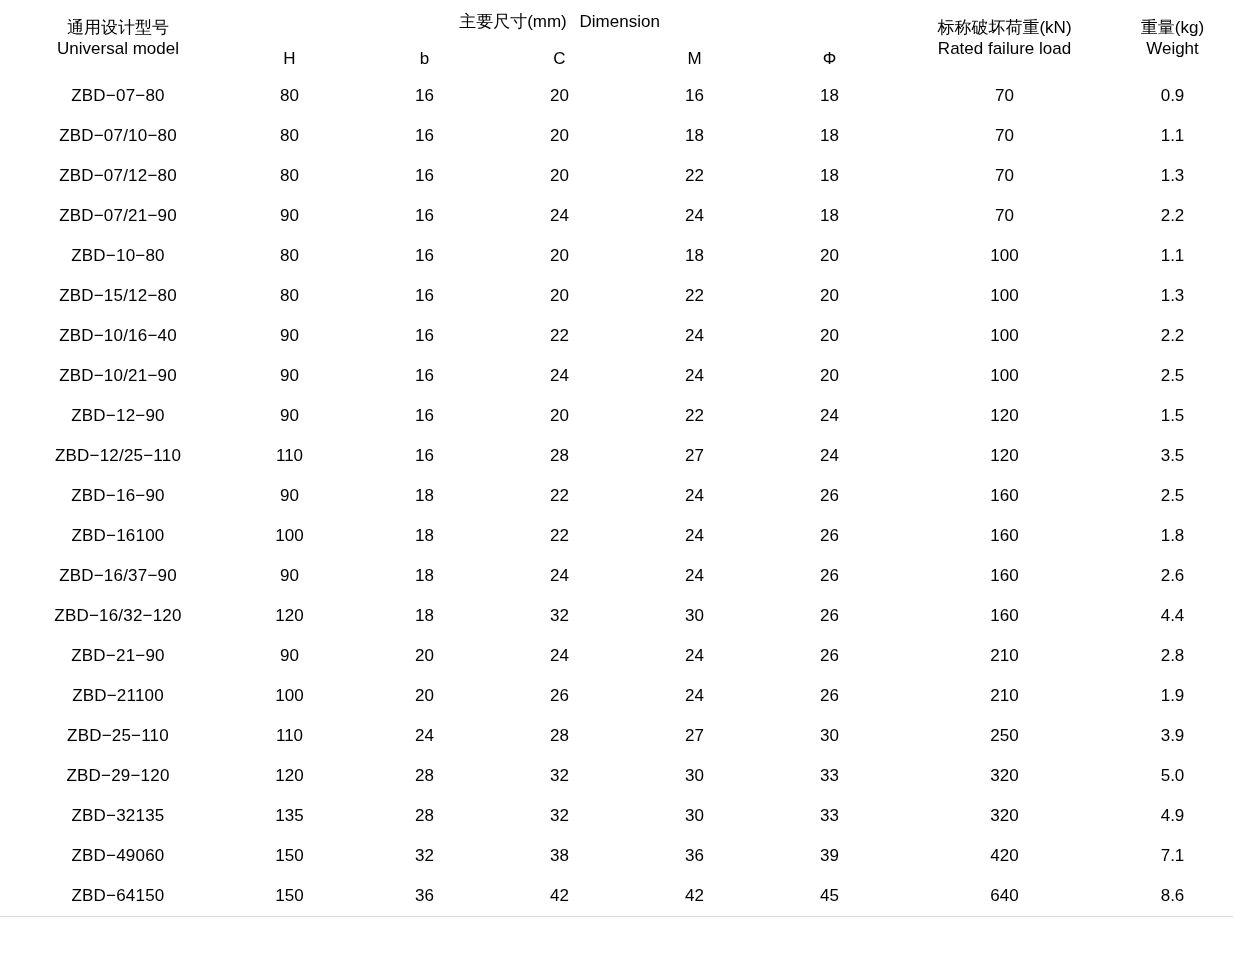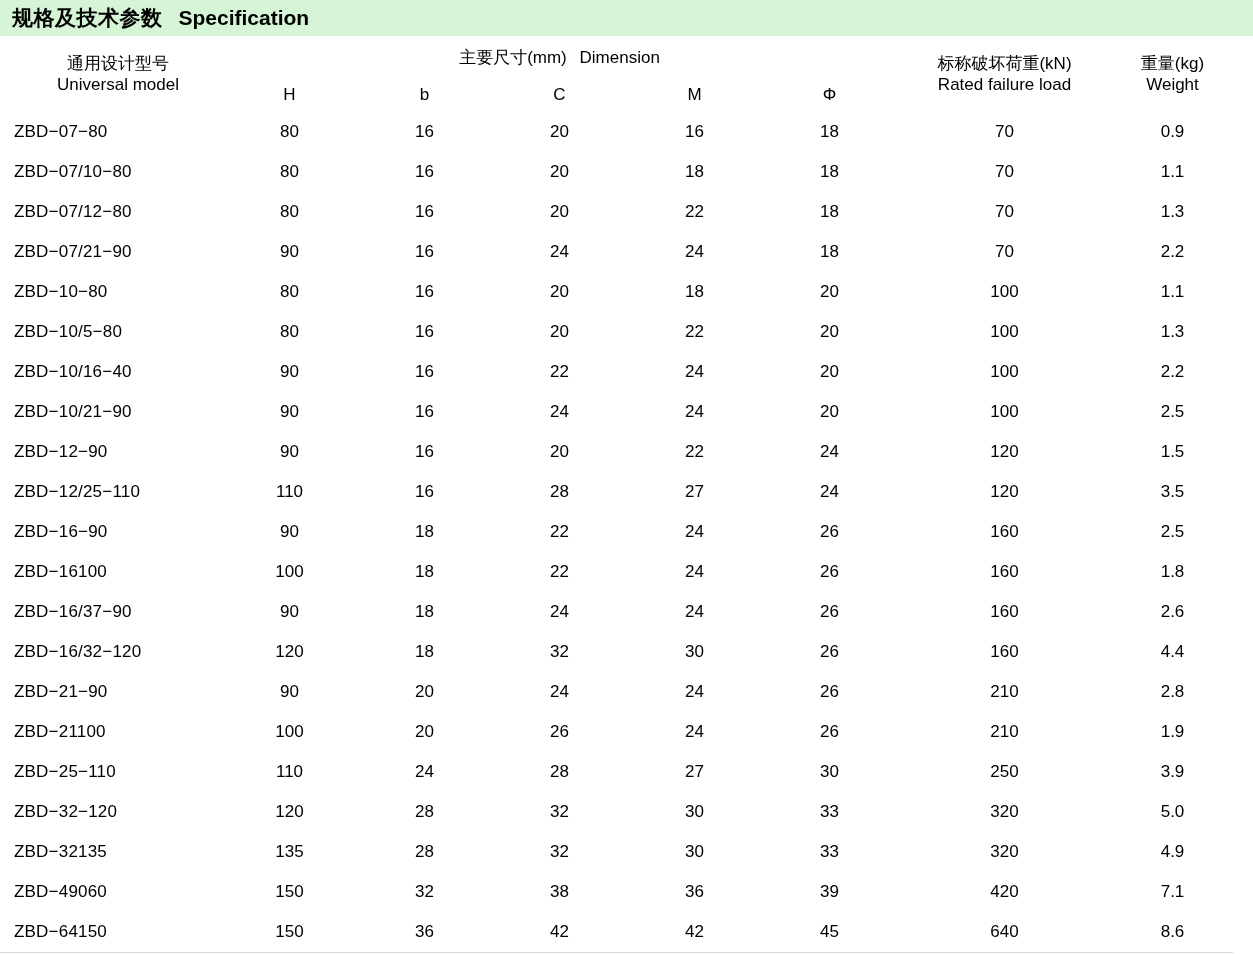--- a/index.html
+++ b/index.html
@@ -90,38 +90,34 @@
     height: 40px;
   }
   tbody td {
     border-bottom: 1px solid #d9d9d9;
   }
   tbody tr:last-child td {
     border-bottom: 1px solid #d9d9d9;
     margin-left: 16px;
   }
   tbody td.model {
-    text-align: left;
+    text-align: center;
     padding-left: 14px !important;
     font-size: 17px;
     letter-spacing: 0.2px;
   }
   .header-sep {
     border-bottom: 4px solid #ececec;
   }
 </style>
 </head>
 <body>
 
 <div class="page">
 
-  <div class="title-banner">
-    <span class="title-cn">规格及技术参数</span>
-    <span class="title-en">Specification</span>
-  </div>
 
   <table class="spec">
     <colgroup>
       <col class="c-model">
       <col class="c-dim">
         <col class="c-dim">
         <col class="c-dim">
         <col class="c-dim">
         <col class="c-dim">
       <col class="c-load">
@@ -202,21 +198,21 @@
           <td class="model">ZBD−10−80</td>
           <td>80</td>
           <td>16</td>
           <td>20</td>
           <td>18</td>
           <td>20</td>
           <td>100</td>
           <td>1.1</td>
         </tr>
         <tr>
-          <td class="model">ZBD−10/5−80</td>
+          <td class="model">ZBD−15/12−80</td>
           <td>80</td>
           <td>16</td>
           <td>20</td>
           <td>22</td>
           <td>20</td>
           <td>100</td>
           <td>1.3</td>
         </tr>
         <tr>
           <td class="model">ZBD−10/16−40</td>
@@ -322,21 +318,21 @@
           <td class="model">ZBD−25−110</td>
           <td>110</td>
           <td>24</td>
           <td>28</td>
           <td>27</td>
           <td>30</td>
           <td>250</td>
           <td>3.9</td>
         </tr>
         <tr>
-          <td class="model">ZBD−32−120</td>
+          <td class="model">ZBD−29−120</td>
           <td>120</td>
           <td>28</td>
           <td>32</td>
           <td>30</td>
           <td>33</td>
           <td>320</td>
           <td>5.0</td>
         </tr>
         <tr>
           <td class="model">ZBD−32135</td>

